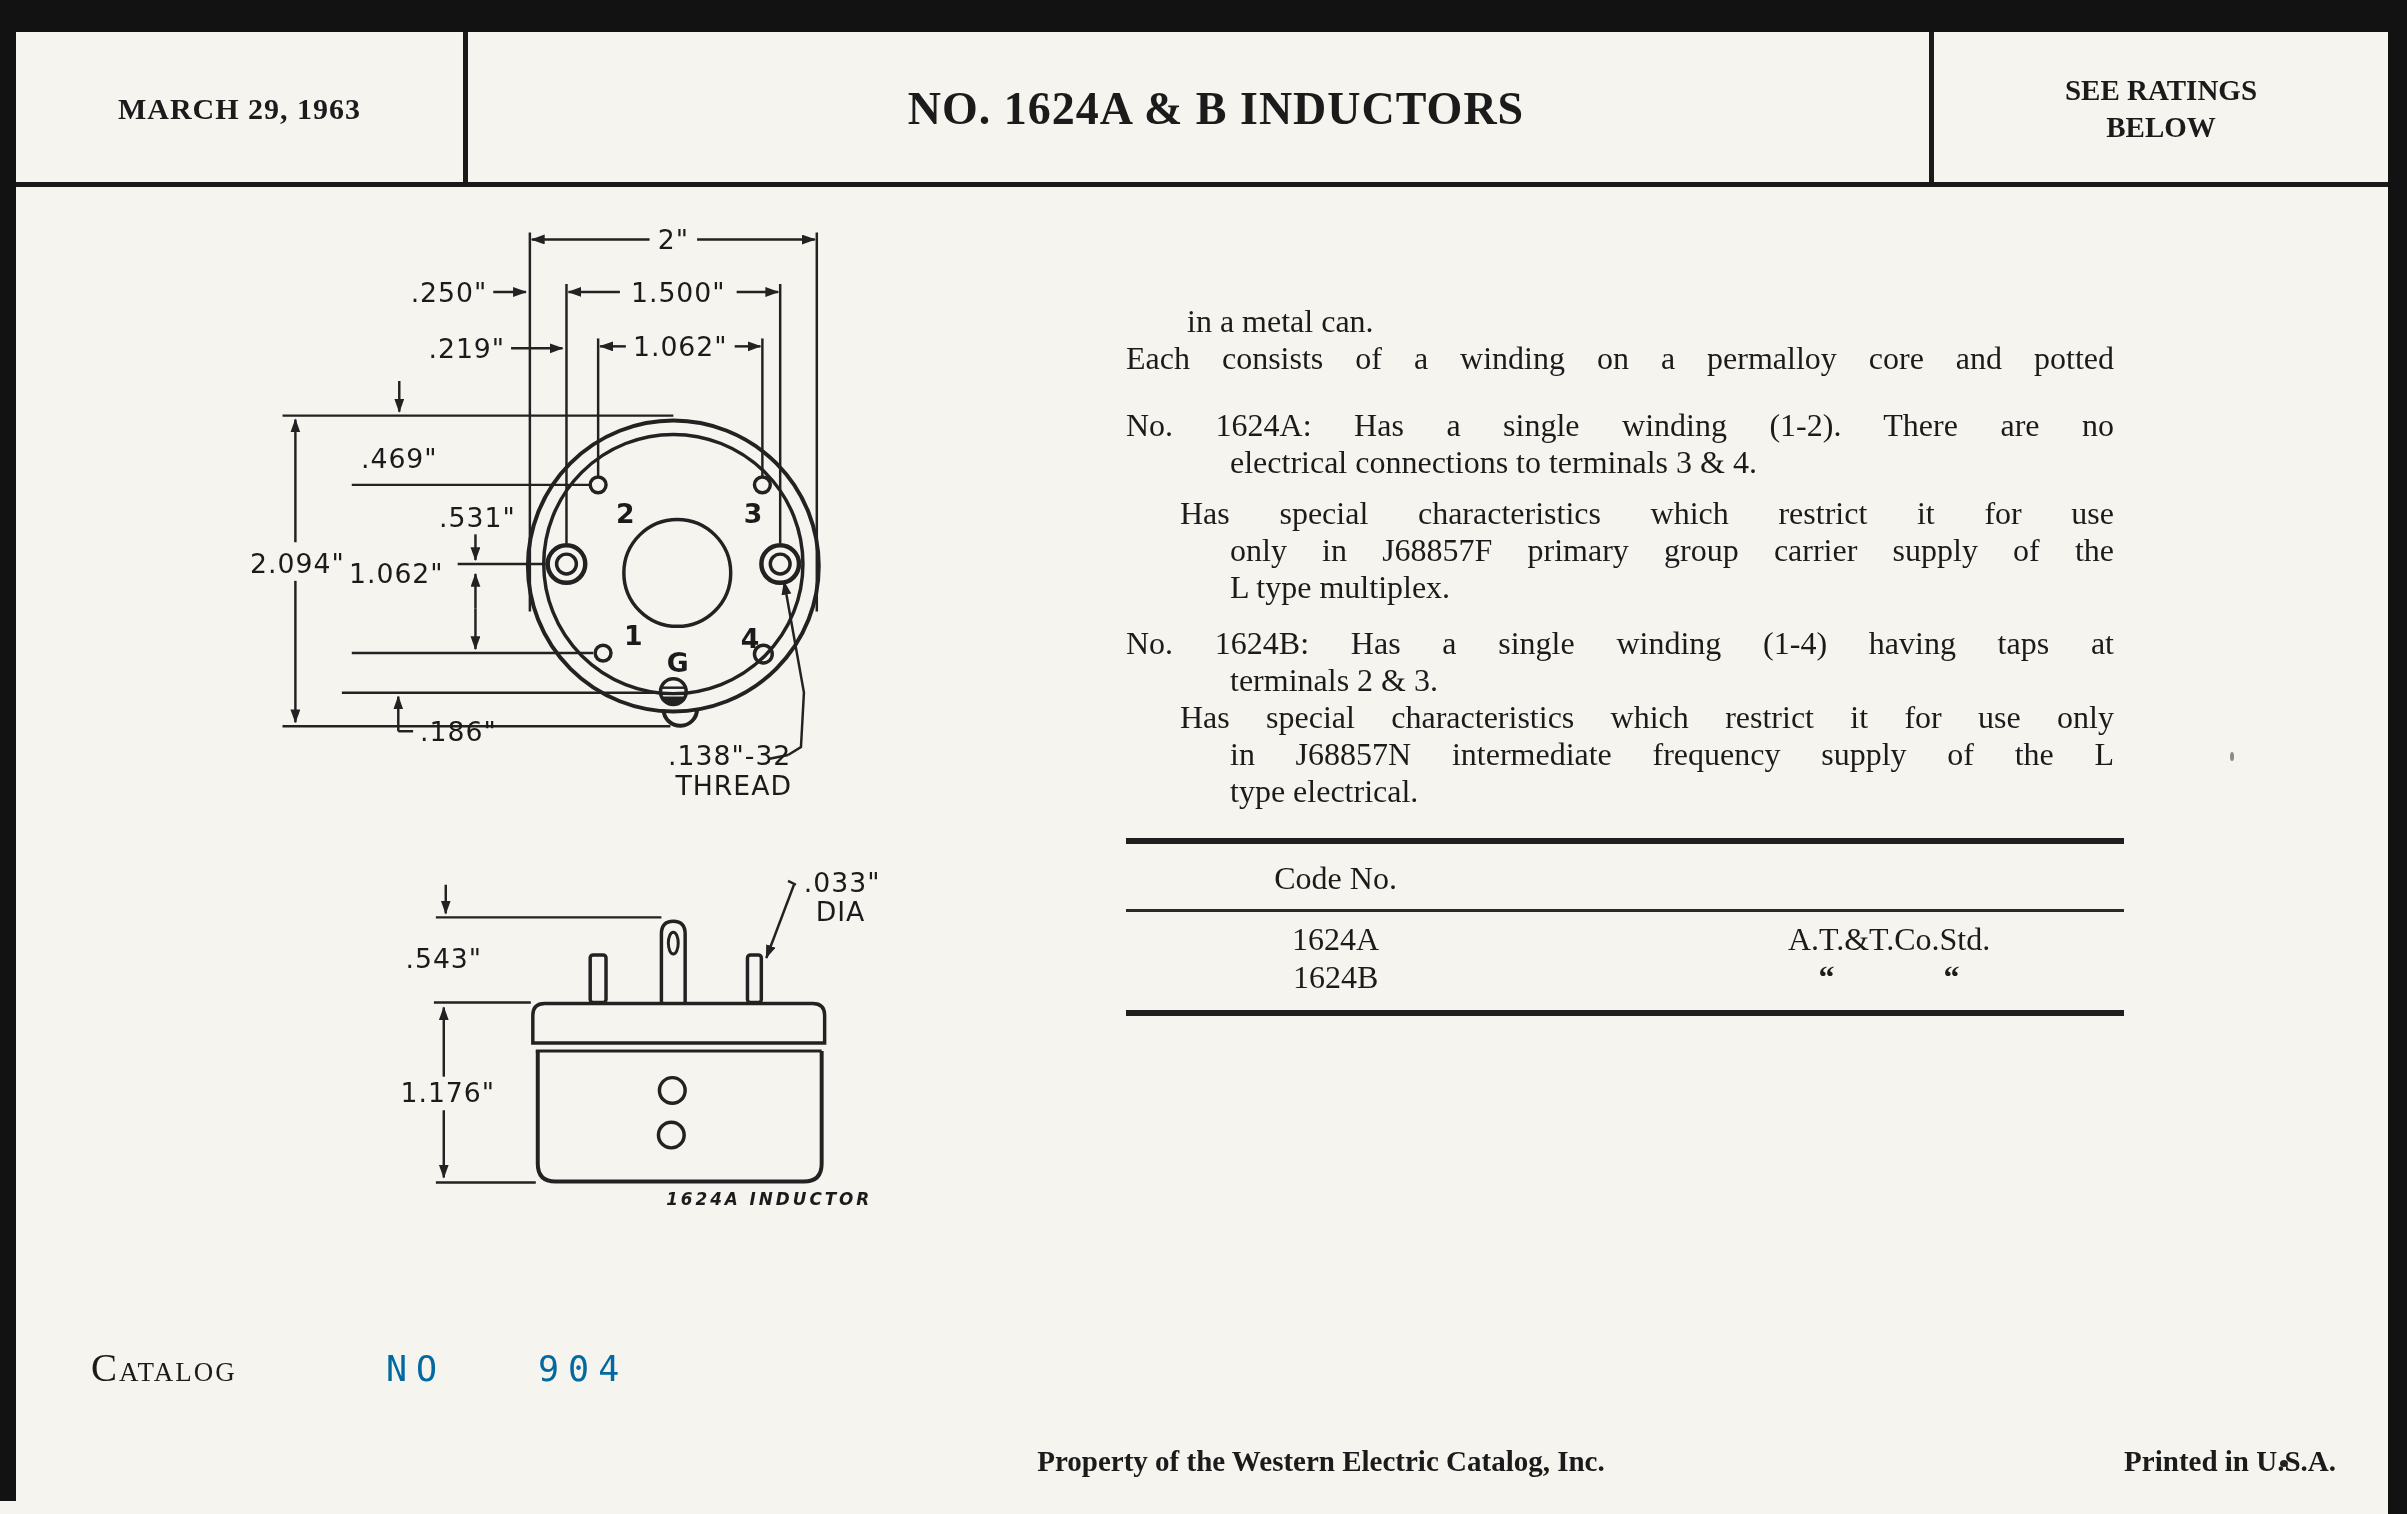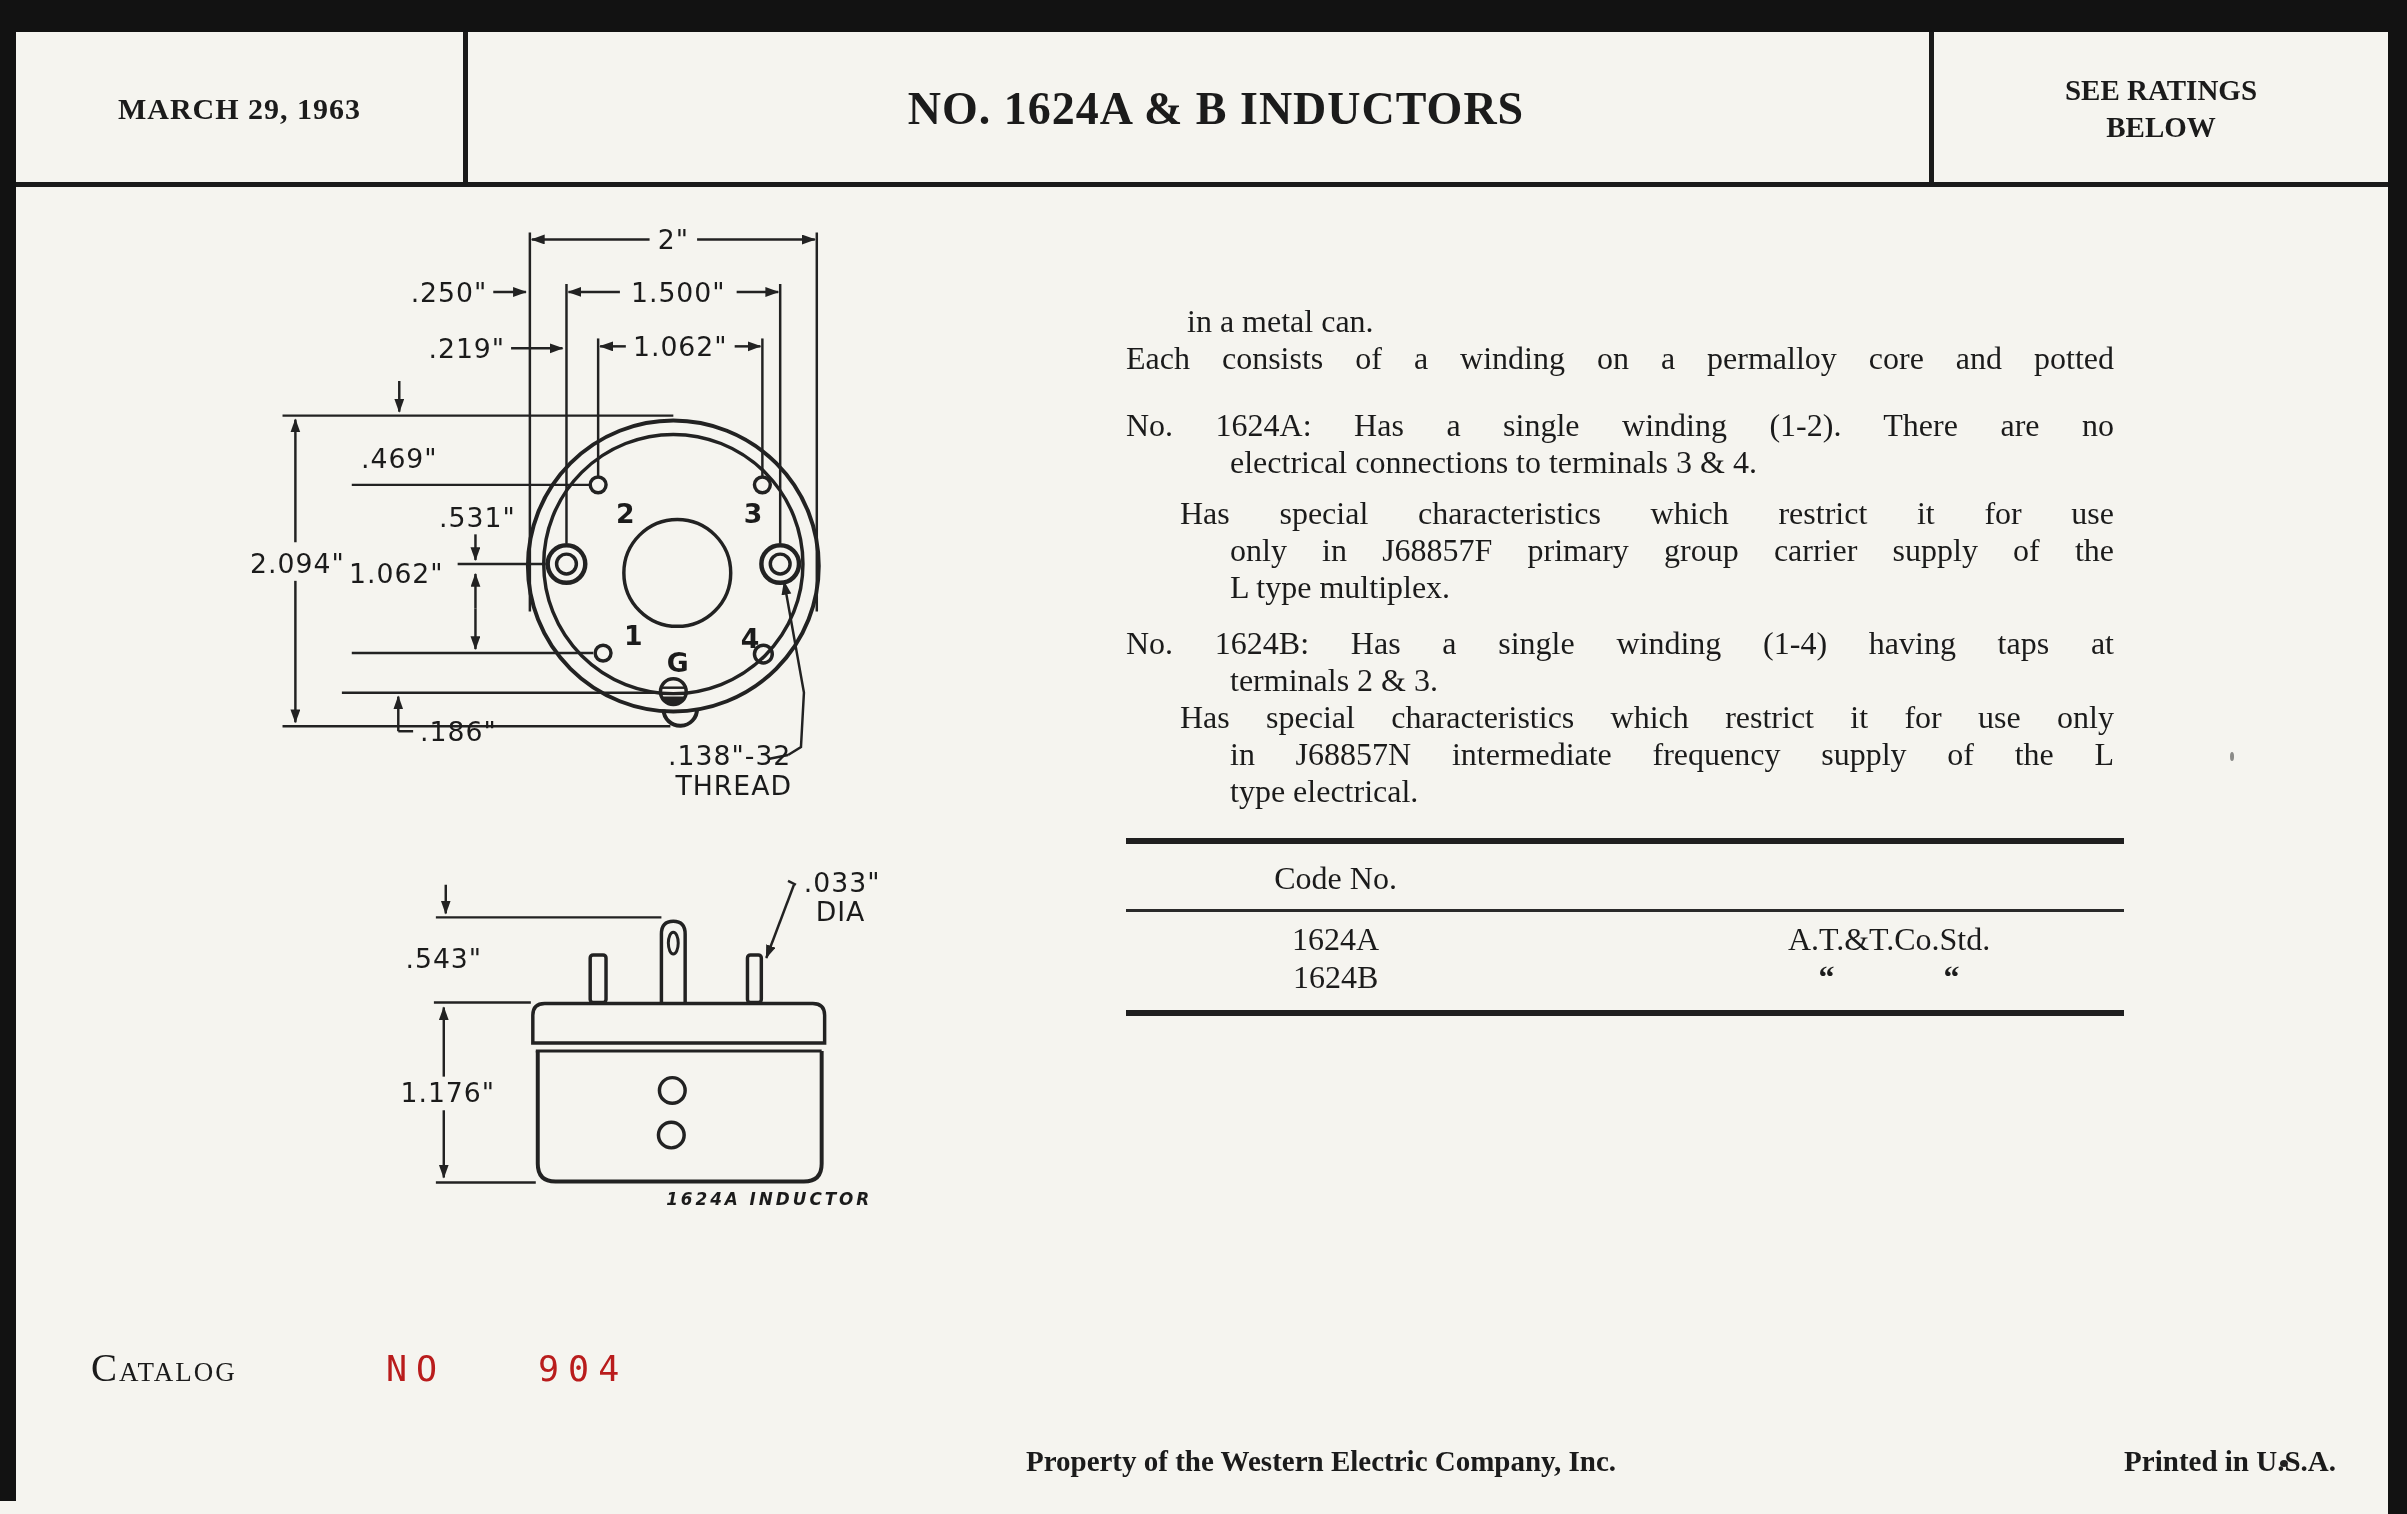--- a/index.html
+++ b/index.html
@@ -22,21 +22,21 @@
   .ratings-table{position:absolute;left:1126px;top:838px;width:998px;
      border-top:6px solid #1f1f1f;border-bottom:6px solid #1f1f1f;}
   .rt-head{display:flex;padding:16px 0 12px 0;border-bottom:3px solid #2a2a2a;font-size:32px;}
   .rt-row{display:flex;font-size:32px;line-height:38px;}
   .rt-body{padding:8px 0 14px 0;}
   .c1{width:42%;text-align:center;}
   .c2{width:58%;text-align:center;padding-left:109px;box-sizing:border-box;}
   .ditto{display:flex;justify-content:center;gap:109px;font-weight:bold;}
   .catalog{position:absolute;left:91px;top:1339px;width:634px;height:69px;}
   .catalog-word{position:absolute;left:0;top:6px;font-size:39px;font-weight:normal;font-variant:small-caps;letter-spacing:2px;}
-  .stamp{position:absolute;top:10px;font-family:"DejaVu Sans Mono",monospace;font-size:35px;letter-spacing:9px;color:#b91c1c;}
+  .stamp{position:absolute;top:10px;font-family:"DejaVu Sans Mono",monospace;font-size:35px;letter-spacing:9px;color:#0369a1;}
   .stamp-no{left:295px;}
   .stamp-num{left:447px;}
   .foot{position:absolute;font-size:29px;font-weight:bold;}
   .foot-prop{left:945px;top:1445px;width:752px;text-align:center;}
   .foot-printed{left:2049px;top:1445px;width:287px;text-align:right;}
   .speck{position:absolute;background:#222;border-radius:50%;}
   svg{position:absolute;overflow:visible;}
   svg text{font-family:"DejaVu Sans",sans-serif;font-size:27px;fill:#1b1b1b;letter-spacing:1px;font-weight:500;}
   svg .cap{font-size:17px;font-style:italic;font-weight:bold;letter-spacing:3px;}
   svg .tnum{font-size:27px;font-weight:600;}
@@ -229,19 +229,19 @@
       </div>
     </div>
   </div>
 
   <div class="catalog">
     <span class="catalog-word">Catalog</span>
     <span class="stamp stamp-no">NO</span>
     <span class="stamp stamp-num">904</span>
   </div>
 
-  <div class="foot foot-prop">Property of the Western Electric Company, Inc.</div>
+  <div class="foot foot-prop">Property of the Western Electric Catalog, Inc.</div>
   <div class="foot foot-printed">Printed in U.S.A.</div>
 
   <div class="speck" style="left:2280px;top:1460px;width:8px;height:7px;"></div>
   <div class="speck" style="left:2230px;top:752px;width:4px;height:9px;opacity:.5;"></div>
 </div>
 
 
 </body></html>

